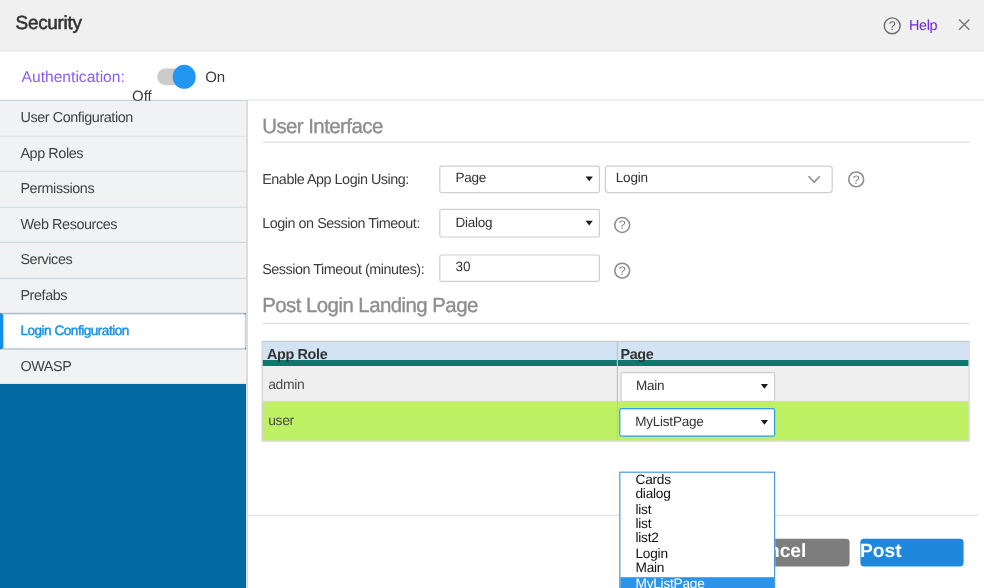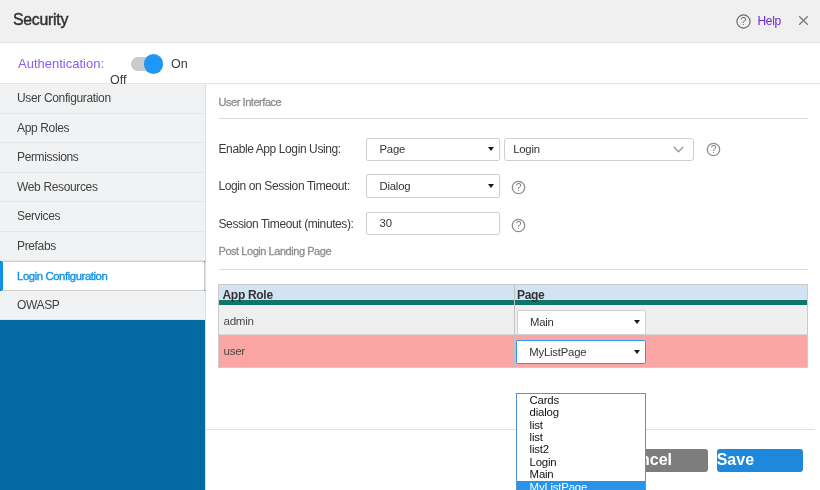--- a/index.html
+++ b/index.html
@@ -29,21 +29,21 @@
   
   #sidebar { left:0; top:84px; width:206px; height:406px; background:#0369a1;
     border-right:1px solid #ddd; }
   .sitem { position:relative; height:29.55px; line-height:28.6px; padding-left:17px;
     font-size:12px; letter-spacing:-0.35px; color:#424242; border-bottom:1px solid #e4e6e8;
     background:#f1f2f3; }
   .sitem.sel { background:#fff; color:#1291e9; border-left:3px solid #1291e9;
     padding-left:14px; -webkit-text-stroke:0.35px #1291e9; letter-spacing:-0.4px; }
 
   
-  .h { font-size:11px; color:#8e8e8e; letter-spacing:-0.45px; font-weight:normal; -webkit-text-stroke:0.3px #8e8e8e; }
+  .h { font-size:17px; color:#8e8e8e; letter-spacing:-0.45px; font-weight:normal; -webkit-text-stroke:0.3px #8e8e8e; }
   #h1 { left:218.5px; top:96px; }
   #h2 { left:218.5px; top:245px; }
   .hr { height:1px; background:#dcdcdc; }
   #hr1 { left:218.5px; top:118px; width:589px; }
   #hr2 { left:218.5px; top:269px; width:589px; }
 
   .lbl { font-size:12px; color:#3c3c3c; letter-spacing:-0.4px; }
   #lbl1 { left:218.5px; top:141.5px; }
   #lbl2 { left:218.5px; top:179px; }
   #lbl3 { left:218.5px; top:216.5px; }
@@ -67,21 +67,21 @@
   #q1 { left:705.5px; top:142px; }
   #q2 { left:510.5px; top:179.8px; }
   #q3 { left:510.5px; top:217.7px; }
 
   
   #tbl { left:218px; top:283.5px; width:589.5px; border:1px solid #cbcbcb; }
   #thead { position:relative; height:20px; background:#d2e4f3; border-bottom:5px solid #0f766e; }
   .th { position:absolute; top:3px; font-size:12px; font-weight:bold; color:#333; letter-spacing:-0.3px; }
   #thA { left:3.5px; } #thB { left:298px; }
   #rowAdmin { position:relative; height:30px; background:#efefef; border-bottom:1px solid #d9d9d9; }
-  #rowUser { position:relative; height:32.5px; background:#fca5a5; }
+  #rowUser { position:relative; height:32.5px; background:#bef264; }
   .td { position:absolute; font-size:11.6px; color:#4a4a4a; letter-spacing:-0.3px;text-align:center; }
   #tdAdmin { left:4.5px; top:9px; }
   #tdUser { left:4.5px; top:9.5px; }
   #colDiv { position:absolute; left:295px; top:0; width:1px; height:100%; background:#c2c2c2; z-index:3; }
 
   #selMain { left:516.5px; top:309.8px; width:129.5px; height:25px; }
   #selMy { left:515.8px; top:340.3px; width:130.5px; height:23.5px; border:1px solid #2b9bf0; z-index:5; }
   #selMain .txt, #selMy .txt { left:12.5px; }
 
   
@@ -190,21 +190,21 @@
       <span class="txt">Main</span>
       <span class="tri"></span>
     </div>
   <div class="abs sel" id="selMy">
       <span class="txt">MyListPage</span>
       <span class="tri"></span>
     </div>
 
   <div class="abs" id="fline"></div>
   <div class="abs btn" id="btnCancel">Cancel</div>
-  <div class="abs btn" id="btnSave">Save</div>
+  <div class="abs btn" id="btnSave">Post</div>
 
   <div class="abs" id="dd">
     <div class="opt">Cards</div>
     <div class="opt">dialog</div>
     <div class="opt">list</div>
     <div class="opt">list</div>
     <div class="opt">list2</div>
     <div class="opt">Login</div>
     <div class="opt">Main</div>
     <div class="opt hl">MyListPage</div>

